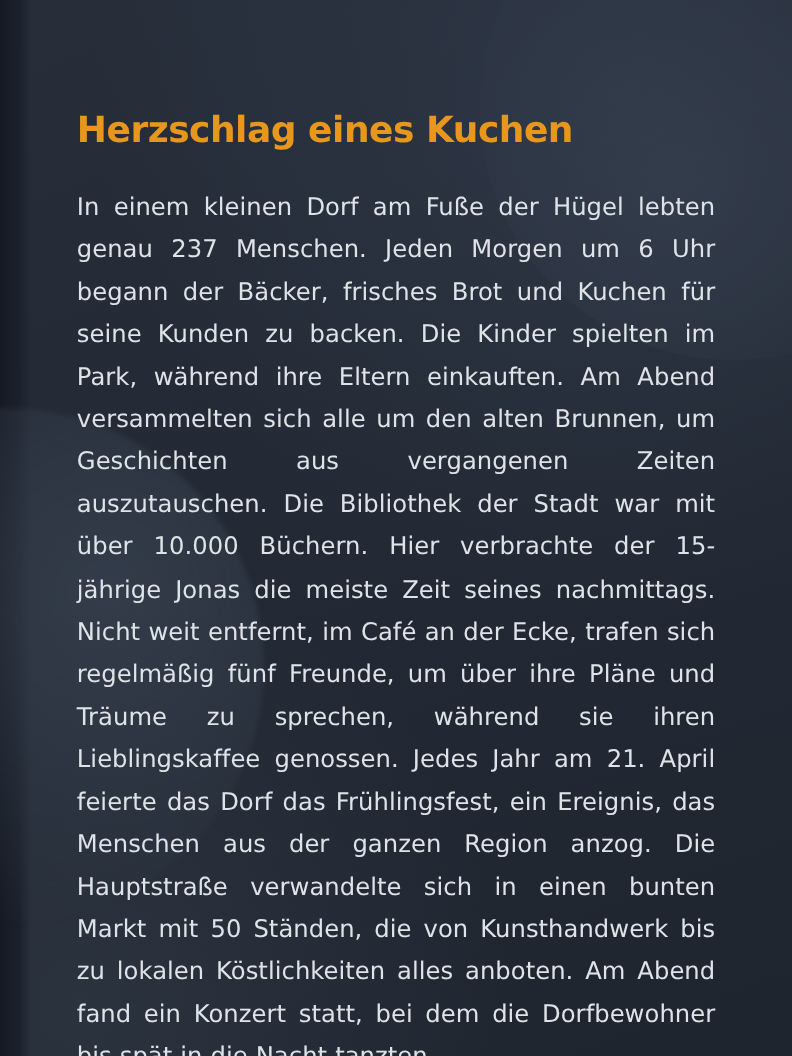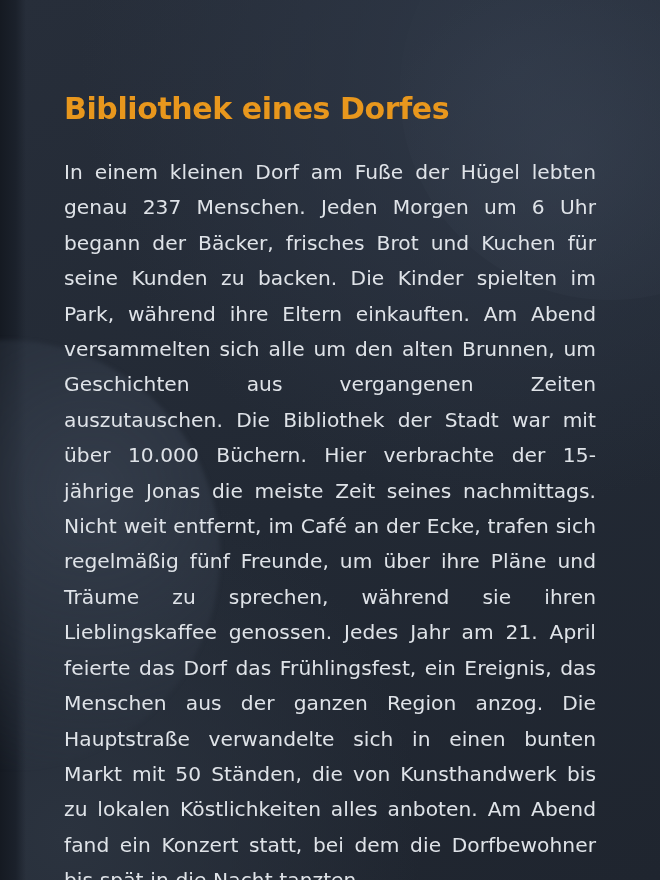--- a/index.html
+++ b/index.html
@@ -76,16 +76,16 @@
 </style>
 </head>
 <body>
 
 <div class="page">
   <div class="edge-band"></div>
   <div class="blob"></div>
   <div class="blob2"></div>
 
   <div class="content">
-    <h1 class="title">Bibliothek eines Dorfes</h1>
+    <h1 class="title">Herzschlag eines Kuchen</h1>
     <p class="body-text">In einem kleinen Dorf am Fuße der Hügel lebten genau 237 Menschen. Jeden Morgen um 6 Uhr begann der Bäcker, frisches Brot und Kuchen für seine Kunden zu backen. Die Kinder spielten im Park, während ihre Eltern einkauften. Am Abend versammelten sich alle um den alten Brunnen, um Geschichten aus vergangenen Zeiten auszutauschen. Die Bibliothek der Stadt war mit über 10.000 Büchern. Hier verbrachte der 15-jährige Jonas die meiste Zeit seines nachmittags. Nicht weit entfernt, im Café an der Ecke, trafen sich regelmäßig fünf Freunde, um über ihre Pläne und Träume zu sprechen, während sie ihren Lieblingskaffee genossen. Jedes Jahr am 21. April feierte das Dorf das Frühlingsfest, ein Ereignis, das Menschen aus der ganzen Region anzog. Die Hauptstraße verwandelte sich in einen bunten Markt mit 50 Ständen, die von Kunsthandwerk bis zu lokalen Köstlichkeiten alles anboten. Am Abend fand ein Konzert statt, bei dem die Dorfbewohner bis spät in die Nacht tanzten</p>
   </div>
 </div>
 
 </body></html>

